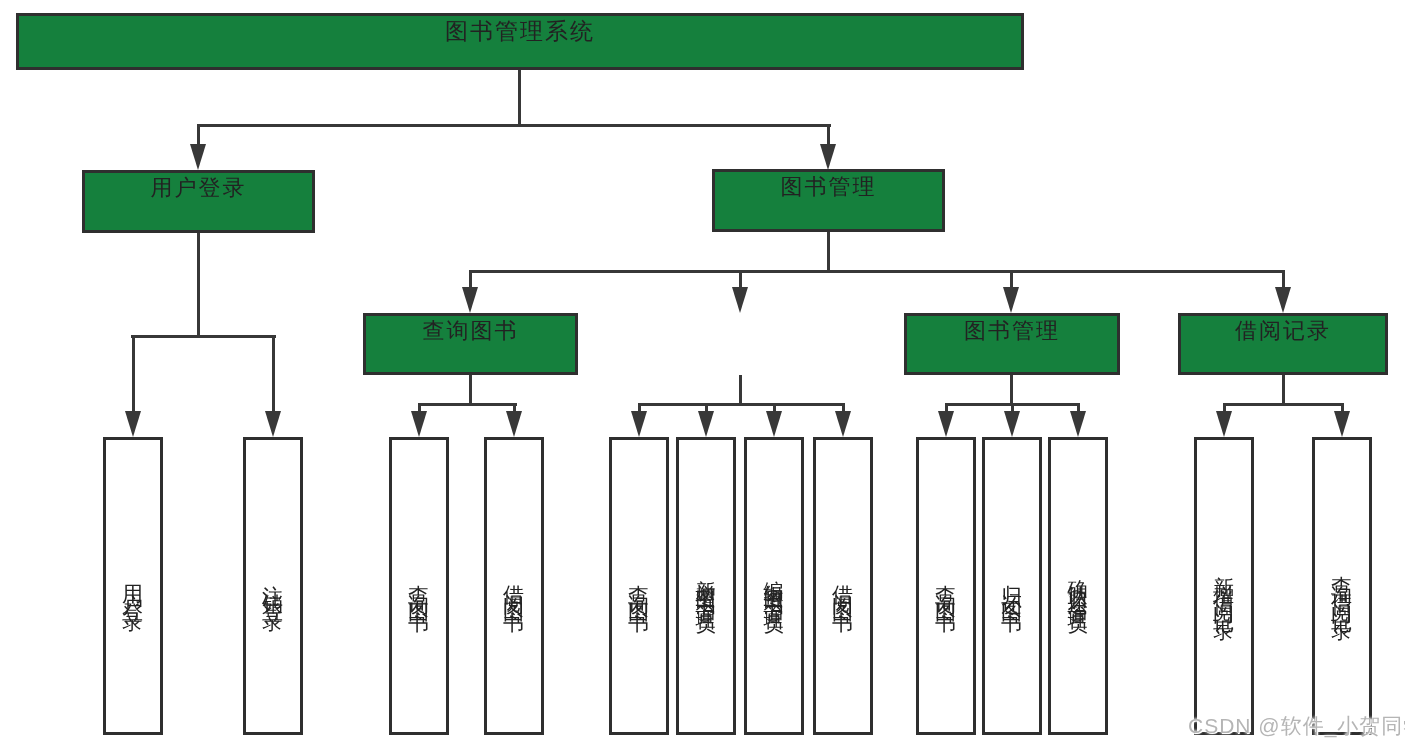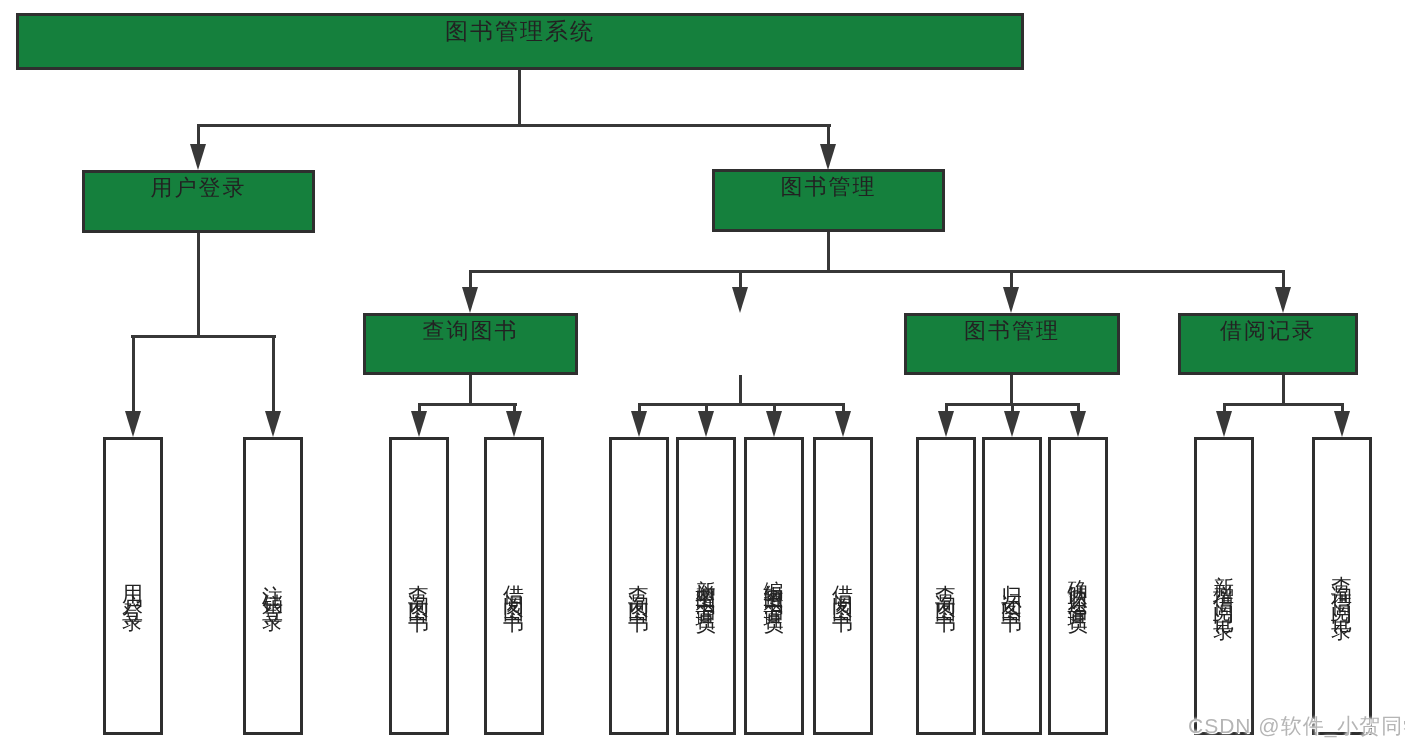--- a/index.html
+++ b/index.html
@@ -52,21 +52,21 @@
   <div class="node" style="left:712px;top:169px;width:233px;height:63px">
     <span>图书管理</span>
   </div>
 
   <div class="node" style="left:363px;top:313px;width:215px;height:62px">
     <span>查询图书</span>
   </div>
   <div class="node" style="left:904px;top:313px;width:216px;height:62px">
     <span>图书管理</span>
   </div>
-  <div class="node" style="left:1178px;top:313px;width:180px;height:62px">
+  <div class="node" style="left:1178px;top:313px;width:210px;height:62px">
     <span>借阅记录</span>
   </div>
 
   <div class="leaf" style="left:103px">
     <span>用户登录</span>
     </div>
   <div class="leaf" style="left:243px">
     <span>注销登录</span>
     </div>
 

